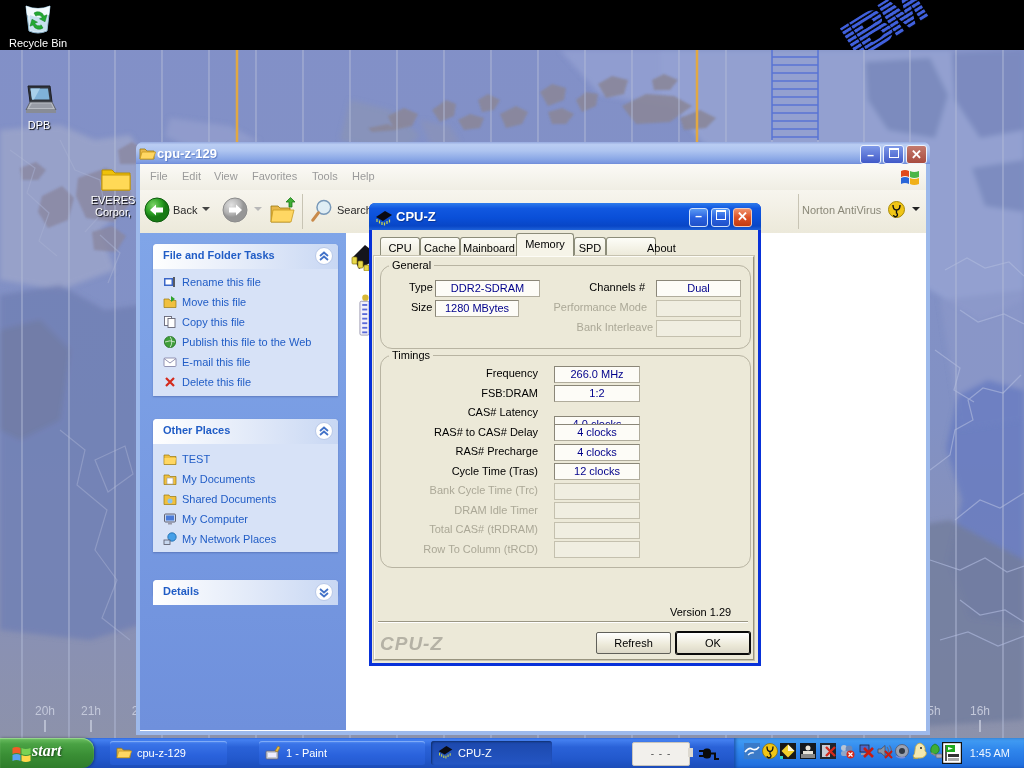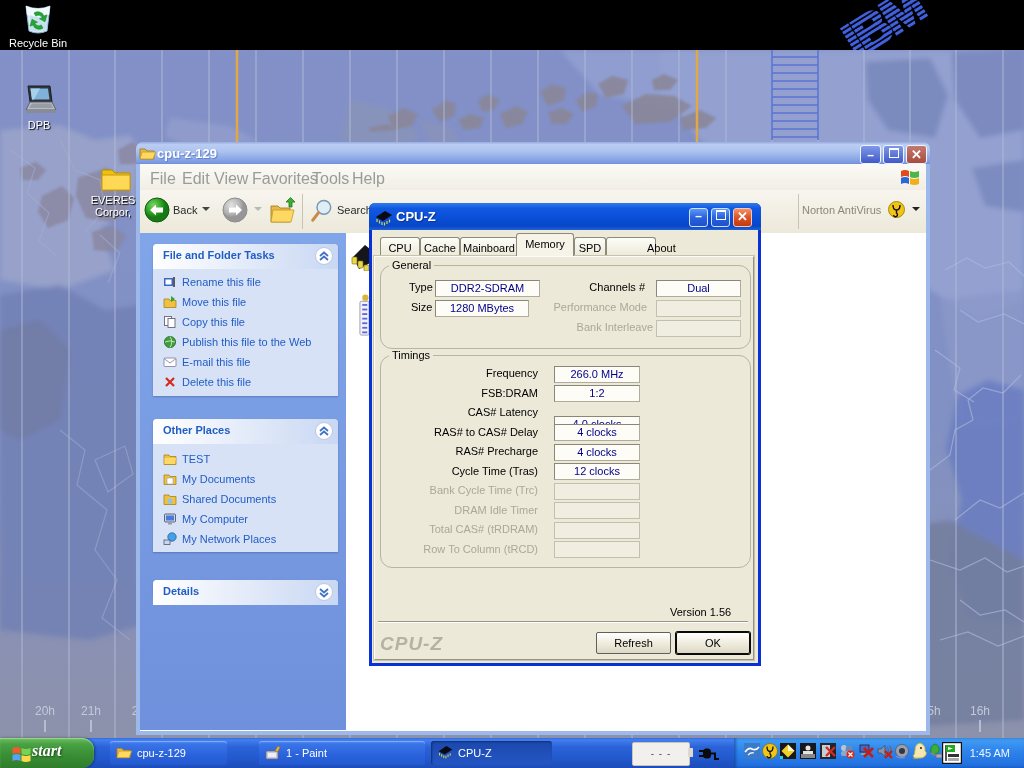--- a/index.html
+++ b/index.html
@@ -12,21 +12,21 @@
 
 .dlabel{position:absolute;color:#fff;font-size:11px;text-align:center;text-shadow:1px 1px 1px #000;}
 
 #exp{position:absolute;left:136px;top:142px;width:794px;height:593px;}
 #exp .frame{position:absolute;left:0;top:0;width:100%;height:100%;border-radius:7px 7px 0 0;background:#9db9eb;}
 #exp .tbar{position:absolute;left:0;top:0;width:794px;height:22px;border-radius:7px 7px 0 0;
  background:linear-gradient(#97abe0 0%,#bacdf3 12%,#aec4f0 40%,#8aa7e6 78%,#7a97e0 95%,#6d8ad6 100%);}
 #exp .ttext{position:absolute;left:21px;top:4px;color:#fff;font-size:13px;font-weight:bold;text-shadow:1px 1px 1px #5e7ec8;}
 .capbtn{position:absolute;top:3px;width:21px;height:19px;border-radius:3px;border:1px solid #eef3fd;box-sizing:border-box;
  font-size:12px;color:#fff;text-align:center;line-height:18px;font-weight:bold;}
-#exp .menubar{position:absolute;left:4px;top:22px;width:786px;height:26px;background:linear-gradient(#fbfaf6,#f0eee4);color:#9a9a9a;font-size:16px;border-bottom:1px solid #e0ddd0;}
+#exp .menubar{position:absolute;left:4px;top:22px;width:786px;height:26px;background:linear-gradient(#fbfaf6,#f0eee4);color:#9a9a9a;font-size:11px;border-bottom:1px solid #e0ddd0;}
 #exp .menubar span{position:absolute;top:6px;}
 #exp .toolbar{position:absolute;left:4px;top:48px;width:786px;height:43px;background:linear-gradient(#f7f5ee,#ece9da);border-bottom:1px solid #d8d4c4;}
 #exp .content{position:absolute;left:4px;top:91px;width:786px;height:498px;background:#fff;}
 #exp .lpanel{position:absolute;left:0px;top:0px;width:206px;height:497px;background:linear-gradient(#80a5e8,#6f90dc);}
 .xpbox{position:absolute;left:13px;width:185px;background:#d7e2f7;border-radius:4px 4px 0 0;box-shadow:0 1px 2px rgba(40,60,120,.35);}
 .xpbox .hdr{height:25px;border-radius:4px 4px 0 0;background:linear-gradient(90deg,#ffffff,#c8d7f3);position:relative;}
 .xpbox .hdr .t{position:absolute;left:10px;top:5px;color:#215dc6;font-weight:bold;font-size:11px;}
 .chev{position:absolute;right:5px;top:3px;width:18px;height:18px;border-radius:50%;background:#fff;border:1px solid #b8c8e8;box-sizing:border-box;}
 .titem{position:absolute;left:10px;height:16px;font-size:11px;color:#215dc6;white-space:nowrap;}
 .titem svg{vertical-align:-3px;margin-right:5px;}
@@ -411,21 +411,21 @@
     <div class="tab" style="left:88px;width:58px;">Mainboard</div>
     <div class="tab" style="left:202px;width:32px;">SPD</div>
     <div class="tab" style="left:234px;width:50px;padding-left:40px;">About</div>
     <div class="tab active" style="left:144px;width:58px;top:27px;height:23px;background:#f6f4e8;z-index:3;">Memory</div>
     <div id="tabpage"></div>
     <div class="grp" style="left:8px;top:59px;width:369px;height:82px;">
       <span class="gt">General</span>
       <span class="lbl" style="left:28px;top:15px;">Type</span>
       <div class="fld" style="left:54px;top:14px;width:105px;">DDR2-SDRAM</div>
       <span class="lbl" style="left:30px;top:35px;">Size</span>
-      <div class="fld" style="left:54px;top:34px;width:94px;">1280 MBytes</div>
+      <div class="fld" style="left:54px;top:34px;width:84px;">1280 MBytes</div>
       <span class="lbl r" style="left:164px;top:15px;width:100px;">Channels #</span>
       <div class="fld" style="left:275px;top:14px;width:85px;">Dual</div>
       <span class="lbl r dis" style="left:152px;top:35px;width:114px;">Performance Mode</span>
       <div class="fld dis" style="left:275px;top:34px;width:85px;"></div>
       <span class="lbl r dis" style="left:160px;top:55px;width:112px;">Bank Interleave</span>
       <div class="fld dis" style="left:275px;top:54px;width:85px;"></div>
     </div>
     <div class="grp" style="left:8px;top:149px;width:369px;height:211px;">
       <span class="gt">Timings</span>
       <span class="lbl r" style="left:15px;top:11px;width:142px;">Frequency</span>
@@ -442,21 +442,21 @@
       <div class="fld" style="left:173px;top:107px;width:86px;">12 clocks</div>
       <span class="lbl r dis" style="left:15px;top:128px;width:142px;">Bank Cycle Time (Trc)</span>
       <div class="fld dis" style="left:173px;top:127px;width:86px;"></div>
       <span class="lbl r dis" style="left:15px;top:148px;width:142px;">DRAM Idle Timer</span>
       <div class="fld dis" style="left:173px;top:146px;width:86px;"></div>
       <span class="lbl r dis" style="left:15px;top:167px;width:142px;">Total CAS# (tRDRAM)</span>
       <div class="fld dis" style="left:173px;top:166px;width:86px;"></div>
       <span class="lbl r dis" style="left:15px;top:187px;width:142px;">Row To Column (tRCD)</span>
       <div class="fld dis" style="left:173px;top:185px;width:86px;"></div>
     </div>
-    <span class="lbl" style="left:298px;top:400px;width:64px;">Version 1.56</span>
+    <span class="lbl" style="left:298px;top:400px;width:64px;">Version 1.29</span>
     <div class="abs" style="left:6px;top:415px;width:370px;height:1px;background:#9a9684;border-bottom:1px solid #fff;"></div>
     <span class="abs" style="left:8px;top:427px;font-size:19px;font-weight:bold;font-style:italic;color:#b5b2a5;letter-spacing:1px;">CPU-Z</span>
     <div class="xpbtn" style="left:224px;top:426px;width:75px;">Refresh</div>
     <div class="xpbtn" style="left:304px;top:426px;width:74px;border-color:#0a0a0a;box-shadow:0 0 0 1px #0a0a0a;">OK</div>
   </div>
   <div id="taskbar">
     <div id="startbtn">
       <svg class="abs" style="left:11px;top:6px;" width="21" height="19" viewBox="0 0 20 19">
         <path d="M1,4 Q5,2 9,4 L9,10 Q5,8 1,10 Z" fill="#f25c28"></path>
         <path d="M10,4 Q14,6 19,4 L19,10 Q14,12 10,10 Z" fill="#7ad254"></path>

